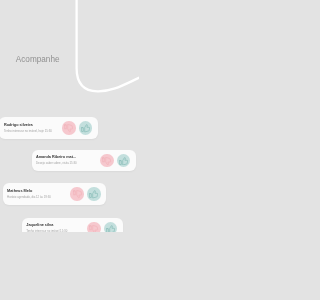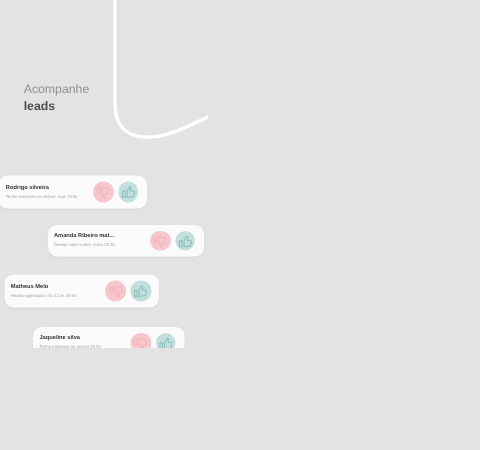--- a/index.html
+++ b/index.html
@@ -23,21 +23,20 @@
 </head>
 <body>
 
 <div class="screen">
   <svg class="curve" viewBox="0 0 139 300">
     <path d="M76.6 -6 L76.6 68 C76.6 84.5 84 91.2 97.5 91.4 C113 91.8 126 83.5 142 76.5" fill="none" stroke="#ffffff" stroke-width="2.3" stroke-linecap="round"></path>
   </svg>
 
   <div class="headline">
     <div>Acompanhe</div>
-    <div class="b">leads</div>
   </div>
 
   <div class="card" id="c0" style="left:-0.6px;top:117.1px;width:98.5px">
     <div class="ctext">
       <div class="cname">Rodrigo silveira</div>
       <div class="csub">Tenho interesse no imóvel, hoje 15:30</div>
     </div>
     <div class="acts">
       <div class="act down">
           <svg viewBox="0 0 24 22" width="9.2" height="8.4">

